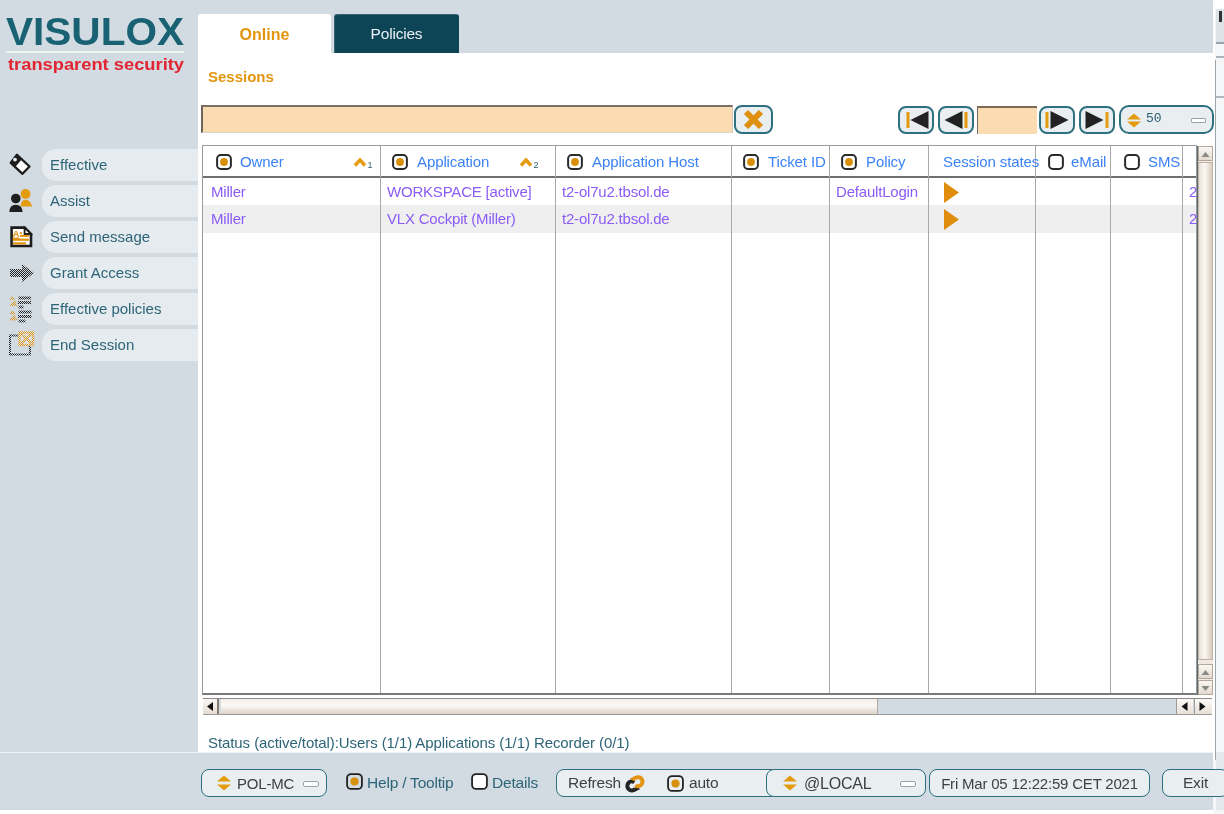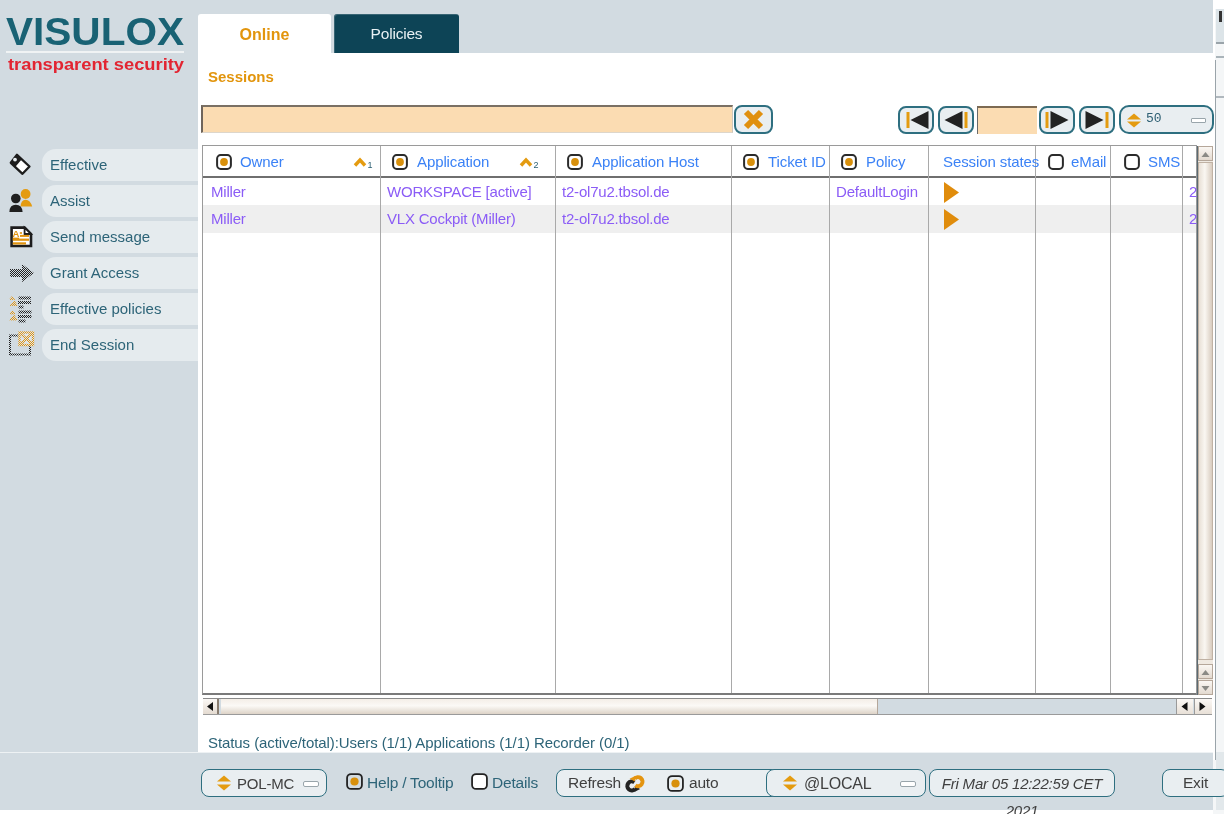--- a/index.html
+++ b/index.html
@@ -319,15 +319,15 @@
 
   <div class="bbtn" style="left:766px;width:160px;">
     <svg width="18" height="16" viewBox="0 0 18 16" style="position:absolute;left:14px;top:5px;">
       <path d="M9 0.5 l7 6 h-14 z" fill="#e49b10"></path>
         <path d="M9 15.5 l7 -6 h-14 z" fill="#e49b10"></path>
     </svg>
     <span style="position:absolute;left:37px;top:5px;font-size:16px;">@LOCAL</span>
     <span style="position:absolute;left:133px;top:11px;width:16px;height:6px;background:#fff;border:1px solid #99a5ab;border-radius:2px;"></span>
   </div>
 
-  <div class="bbtn" style="left:929px;width:186px;text-align:center;line-height:27px;font-size:15px;font-style:italic;">Fri Mar 05 12:22:59 CET 2021</div>
+  <div class="bbtn" style="left:929px;width:221px;text-align:center;line-height:27px;font-size:15px;">Fri Mar 05 12:22:59 CET 2021</div>
   <div class="bbtn" style="left:1162px;width:67px;text-align:center;line-height:26px;">Exit</div>
 </div>
 
 </body></html>

